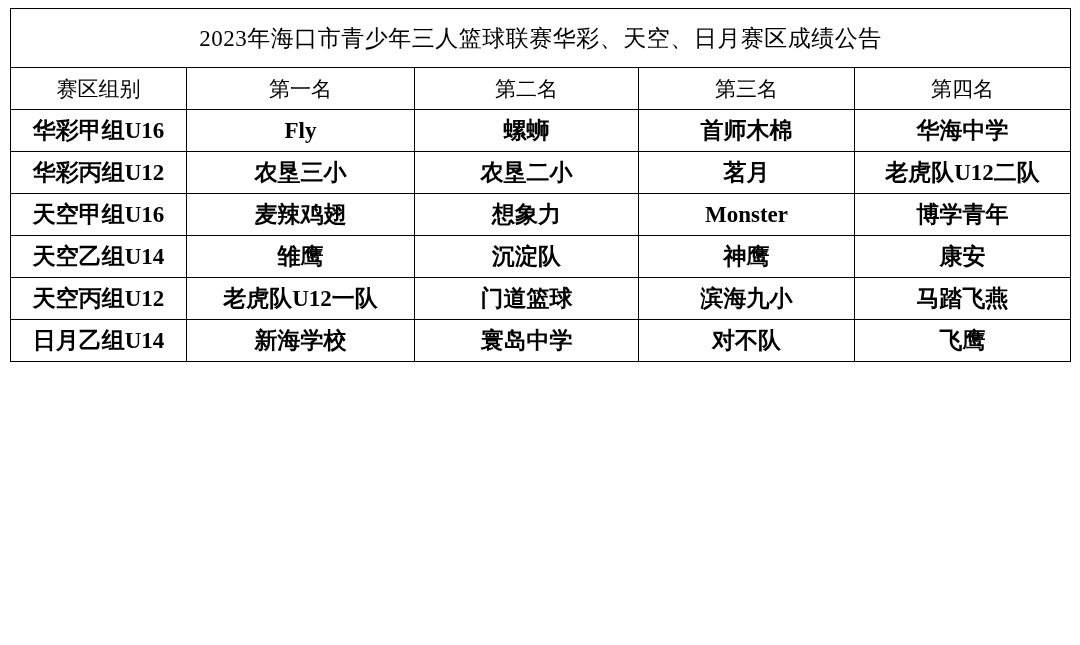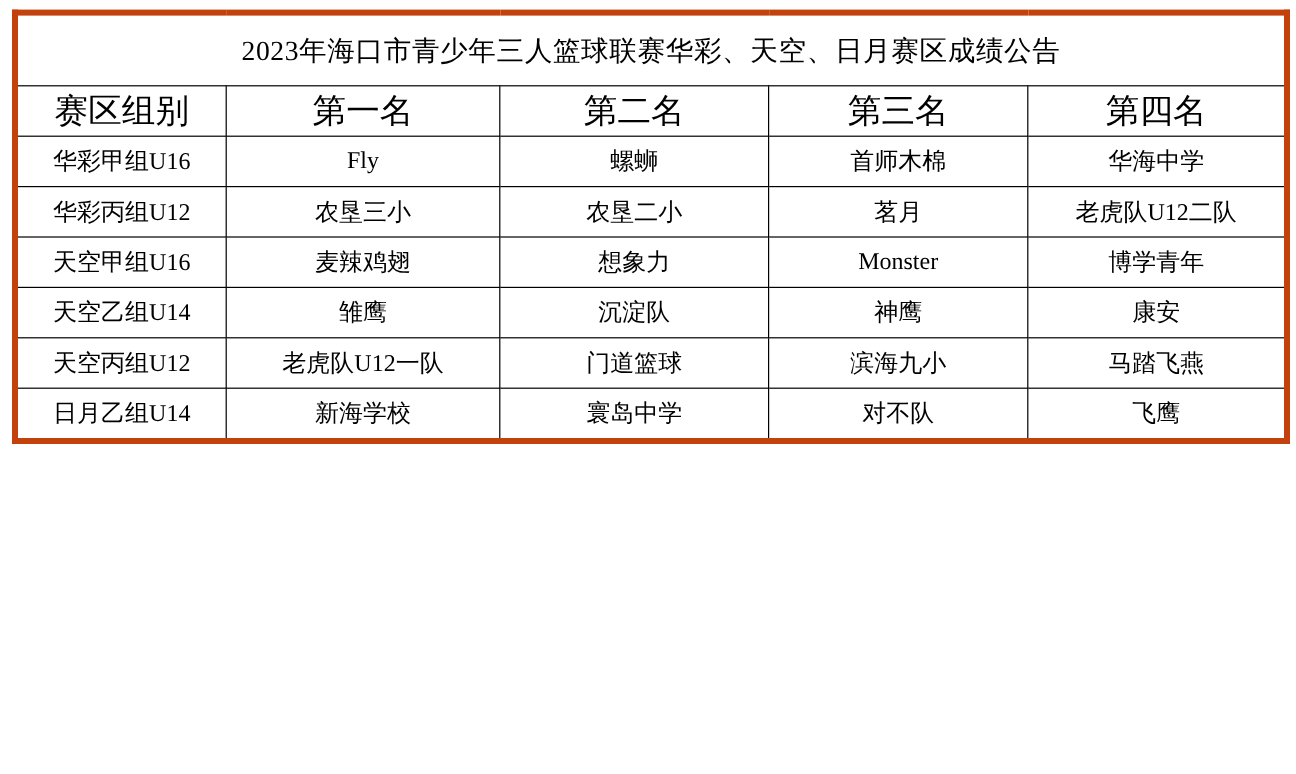--- a/index.html
+++ b/index.html
@@ -19,44 +19,45 @@
     height: 645px;
     box-sizing: border-box;
     padding: 8px 10px 10px 10px;
     display: flex;
     flex-direction: column;
   }
   table.results {
     width: 1060px;
     border-collapse: collapse;
     table-layout: fixed;
-    border: 5px solid #c2410c;
+    border: 1px solid #c2410c;
   }
   table.results td,
   table.results th {
     border: 1px solid #000000;
     text-align: center;
     vertical-align: middle;
     font-weight: normal;
     padding: 0;
     white-space: nowrap;
     overflow: hidden;
   }
   tr.title-row td {
     height: 58px;
     font-size: 23px;
     letter-spacing: 0.5px;
   }
   tr.header-row th {
     height: 41px;
-    font-size: 28px;
+    font-size: 21px;
   }
   tr.data-row td {
     height: 41px;
-    font-size: 20px;
+    font-size: 23px;
+    font-weight: bold;
   }
   td.group-cell {
     font-size: 20px;
   }
   col.c0 { width: 176px; }
   col.c1 { width: 228px; }
   col.c2 { width: 224px; }
   col.c3 { width: 216px; }
   col.c4 { width: 216px; }
 </style>

